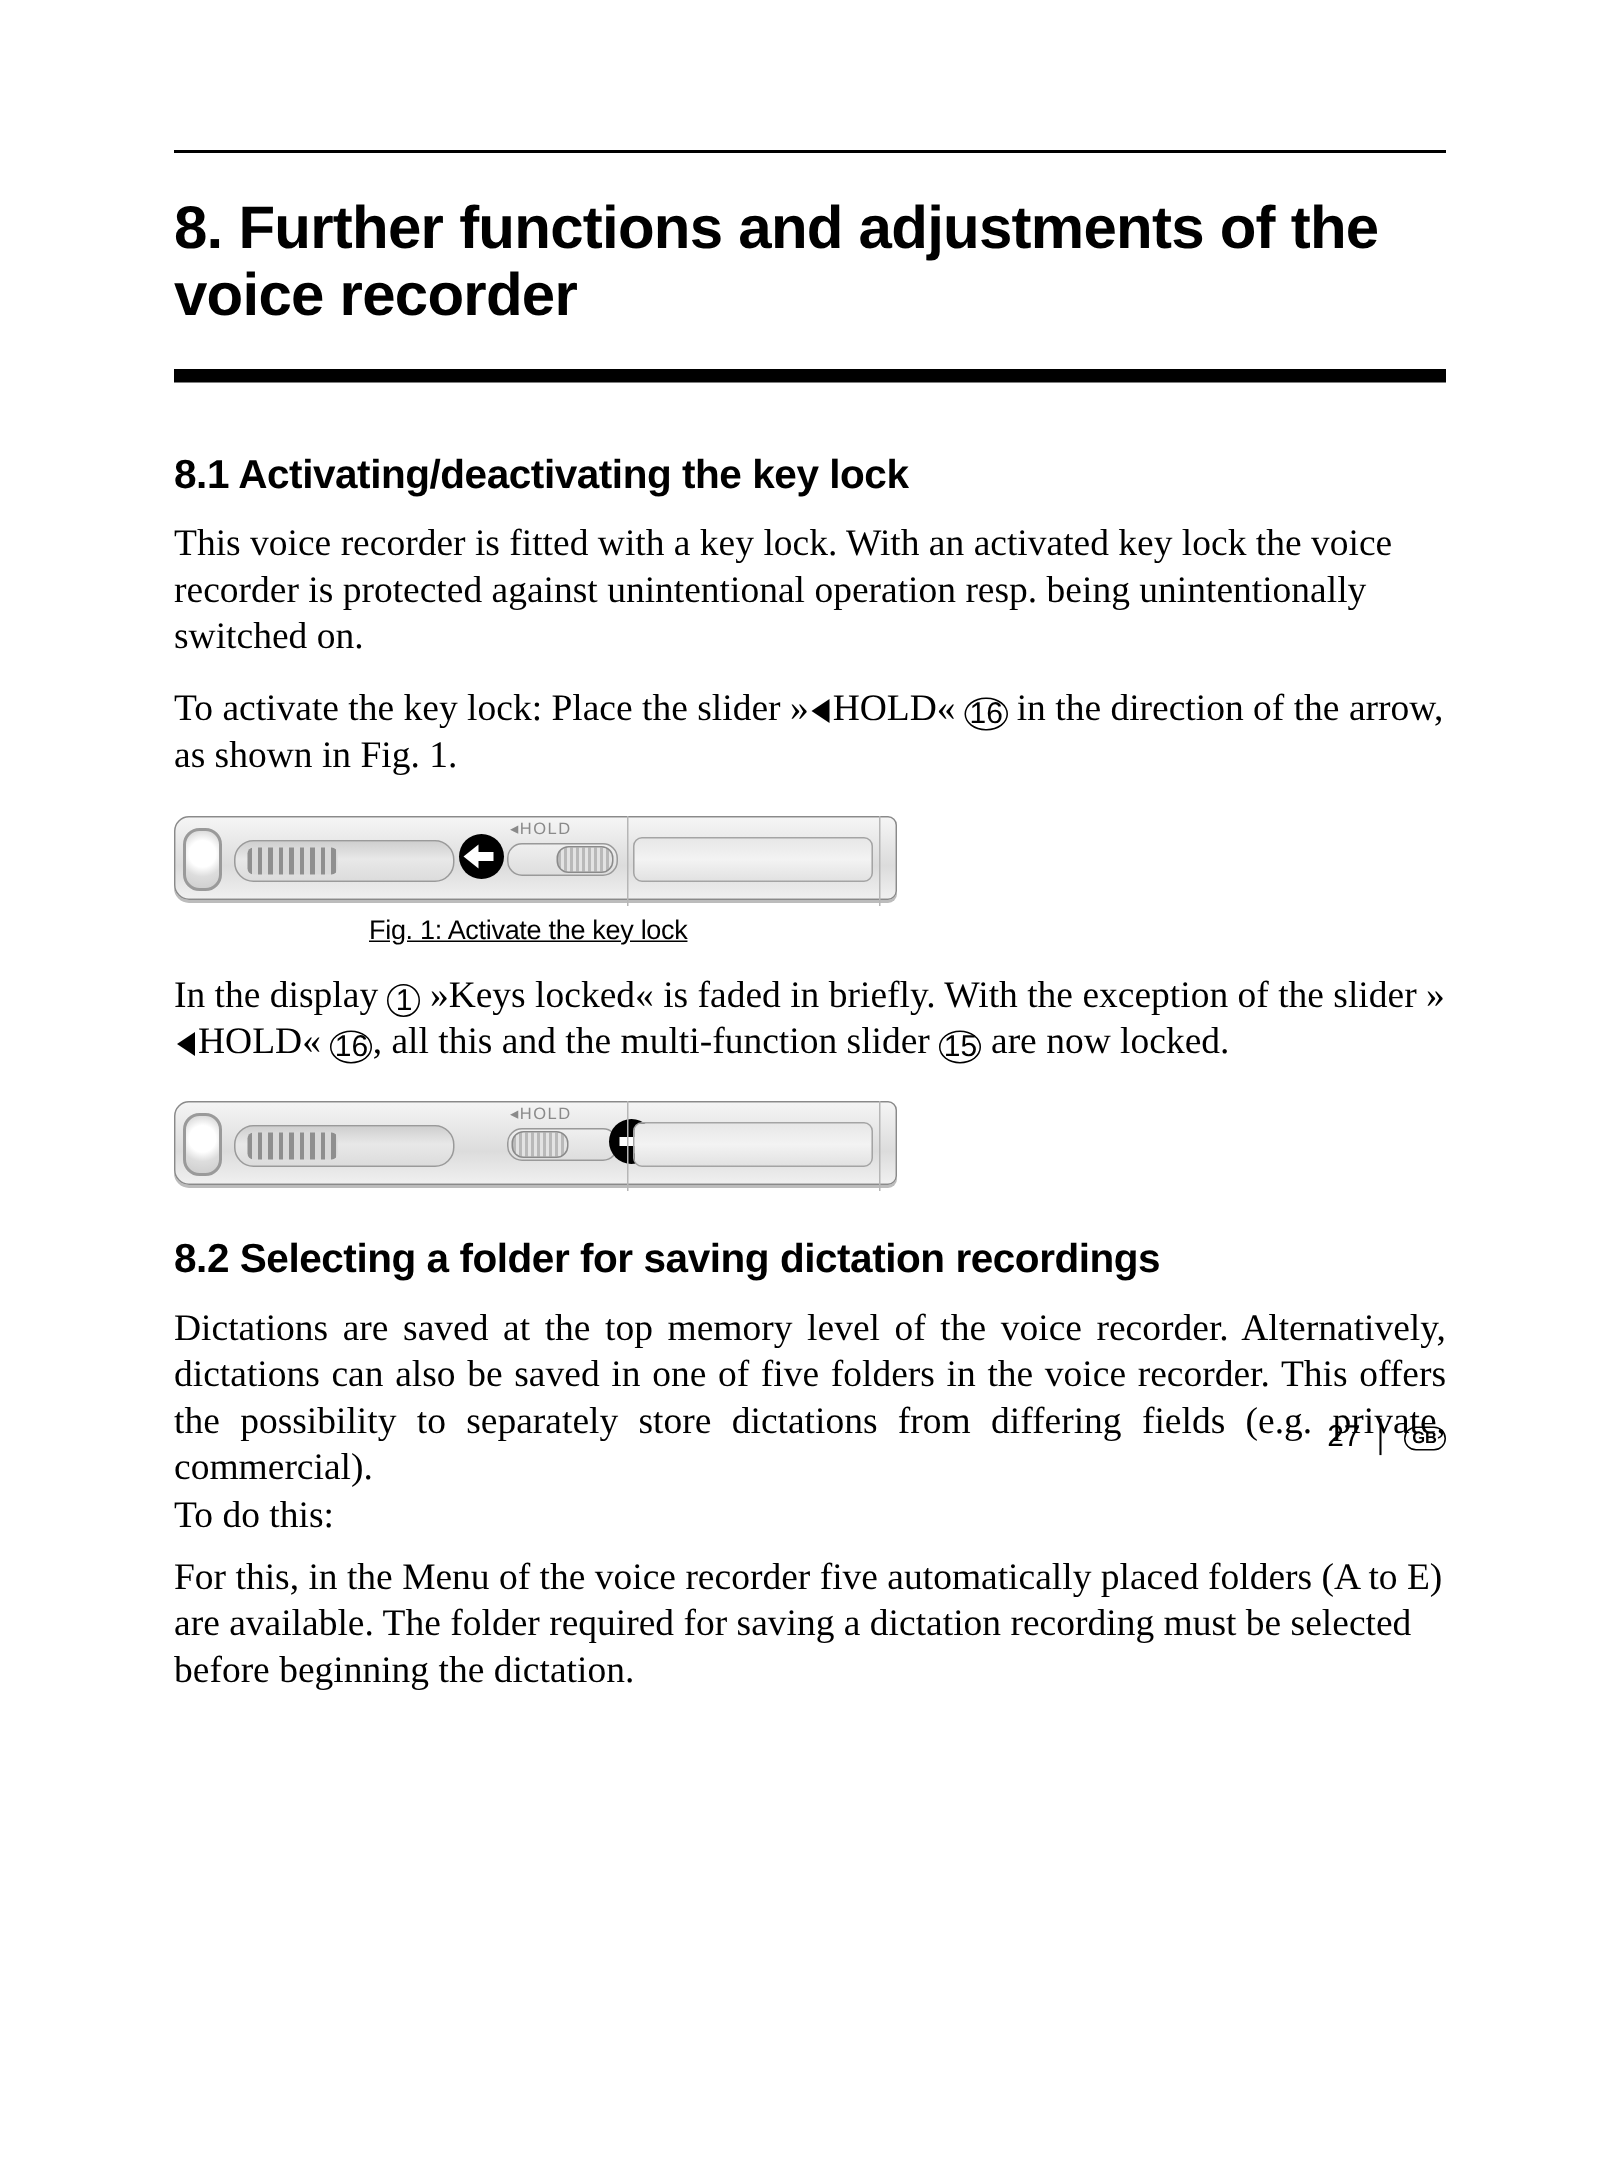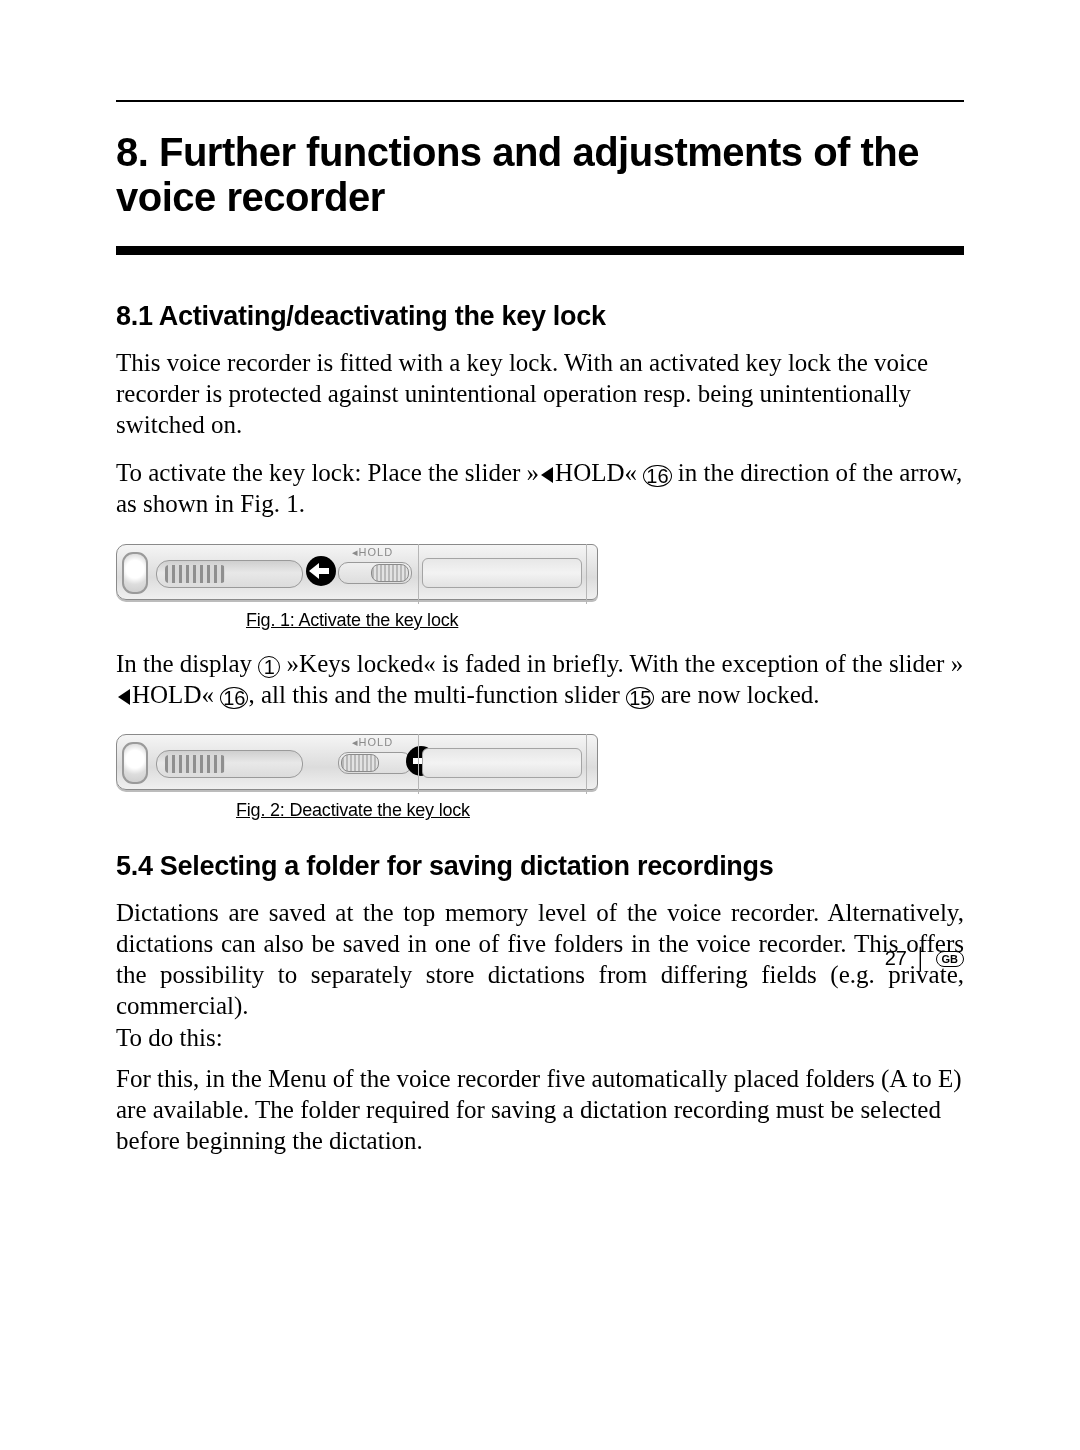--- a/index.html
+++ b/index.html
@@ -122,21 +122,21 @@
   }
   .d-slot .ridges {
     position: absolute;
     left: 8px; top: 4px;
     width: 60px; height: 18px;
     background: repeating-linear-gradient(90deg, #8f8f8f 0 3px, #d9d9d9 3px 7px);
     border-radius: 4px;
   }
   .d-hold-label {
     position: absolute;
-    left: 236px; top: 8px;
+    left: 224px; top: 8px;
     font-family: Arial, sans-serif;
     font-size: 11px;
     letter-spacing: 1px;
     color: #8a8a8a;
   }
   .d-hold-track {
     position: absolute;
     left: 222px; top: 24px;
     width: 72px; height: 20px;
     border: 1px solid #999;
@@ -275,23 +275,22 @@
       <div class="d-hold-label">◂HOLD</div>
       <div class="d-hold-track">
           <div class="d-hold-knob knob-left"></div>
         </div>
       <div class="arrow-badge arrow-right"></div>
       <div class="d-long-slot"></div>
       <div class="d-seam seam-a"></div>
       <div class="d-seam seam-b"></div>
     </div>
   </div>
-  <div class="caption cap2">Fig. 2: Deactivate the key lock</div>
-
-  <h2 class="section" style="margin-top:30px">5.4 Selecting a folder for saving dictation recordings</h2>
+
+  <h2 class="section" style="margin-top:30px">8.2 Selecting a folder for saving dictation recordings</h2>
 
   <p class="body" style="margin-bottom:2px; text-align:justify;">Dictations are saved at the top memory level of the voice recorder. Alternatively, dictations can also be saved in one of five folders in the voice recorder. This offers the possibility to separately store dictations from differing fields (e.g. private, commercial).</p>
   <p class="body last">To do this:</p>
   <p class="body">For this, in the Menu of the voice recorder five automatically placed folders (A to E) are available. The folder required for saving a dictation recording must be selected before beginning the dictation.</p>
 
   <div class="footer">
     <span>27</span>
     <span>│</span>
     <span class="lang-badge">GB</span>
   </div>

